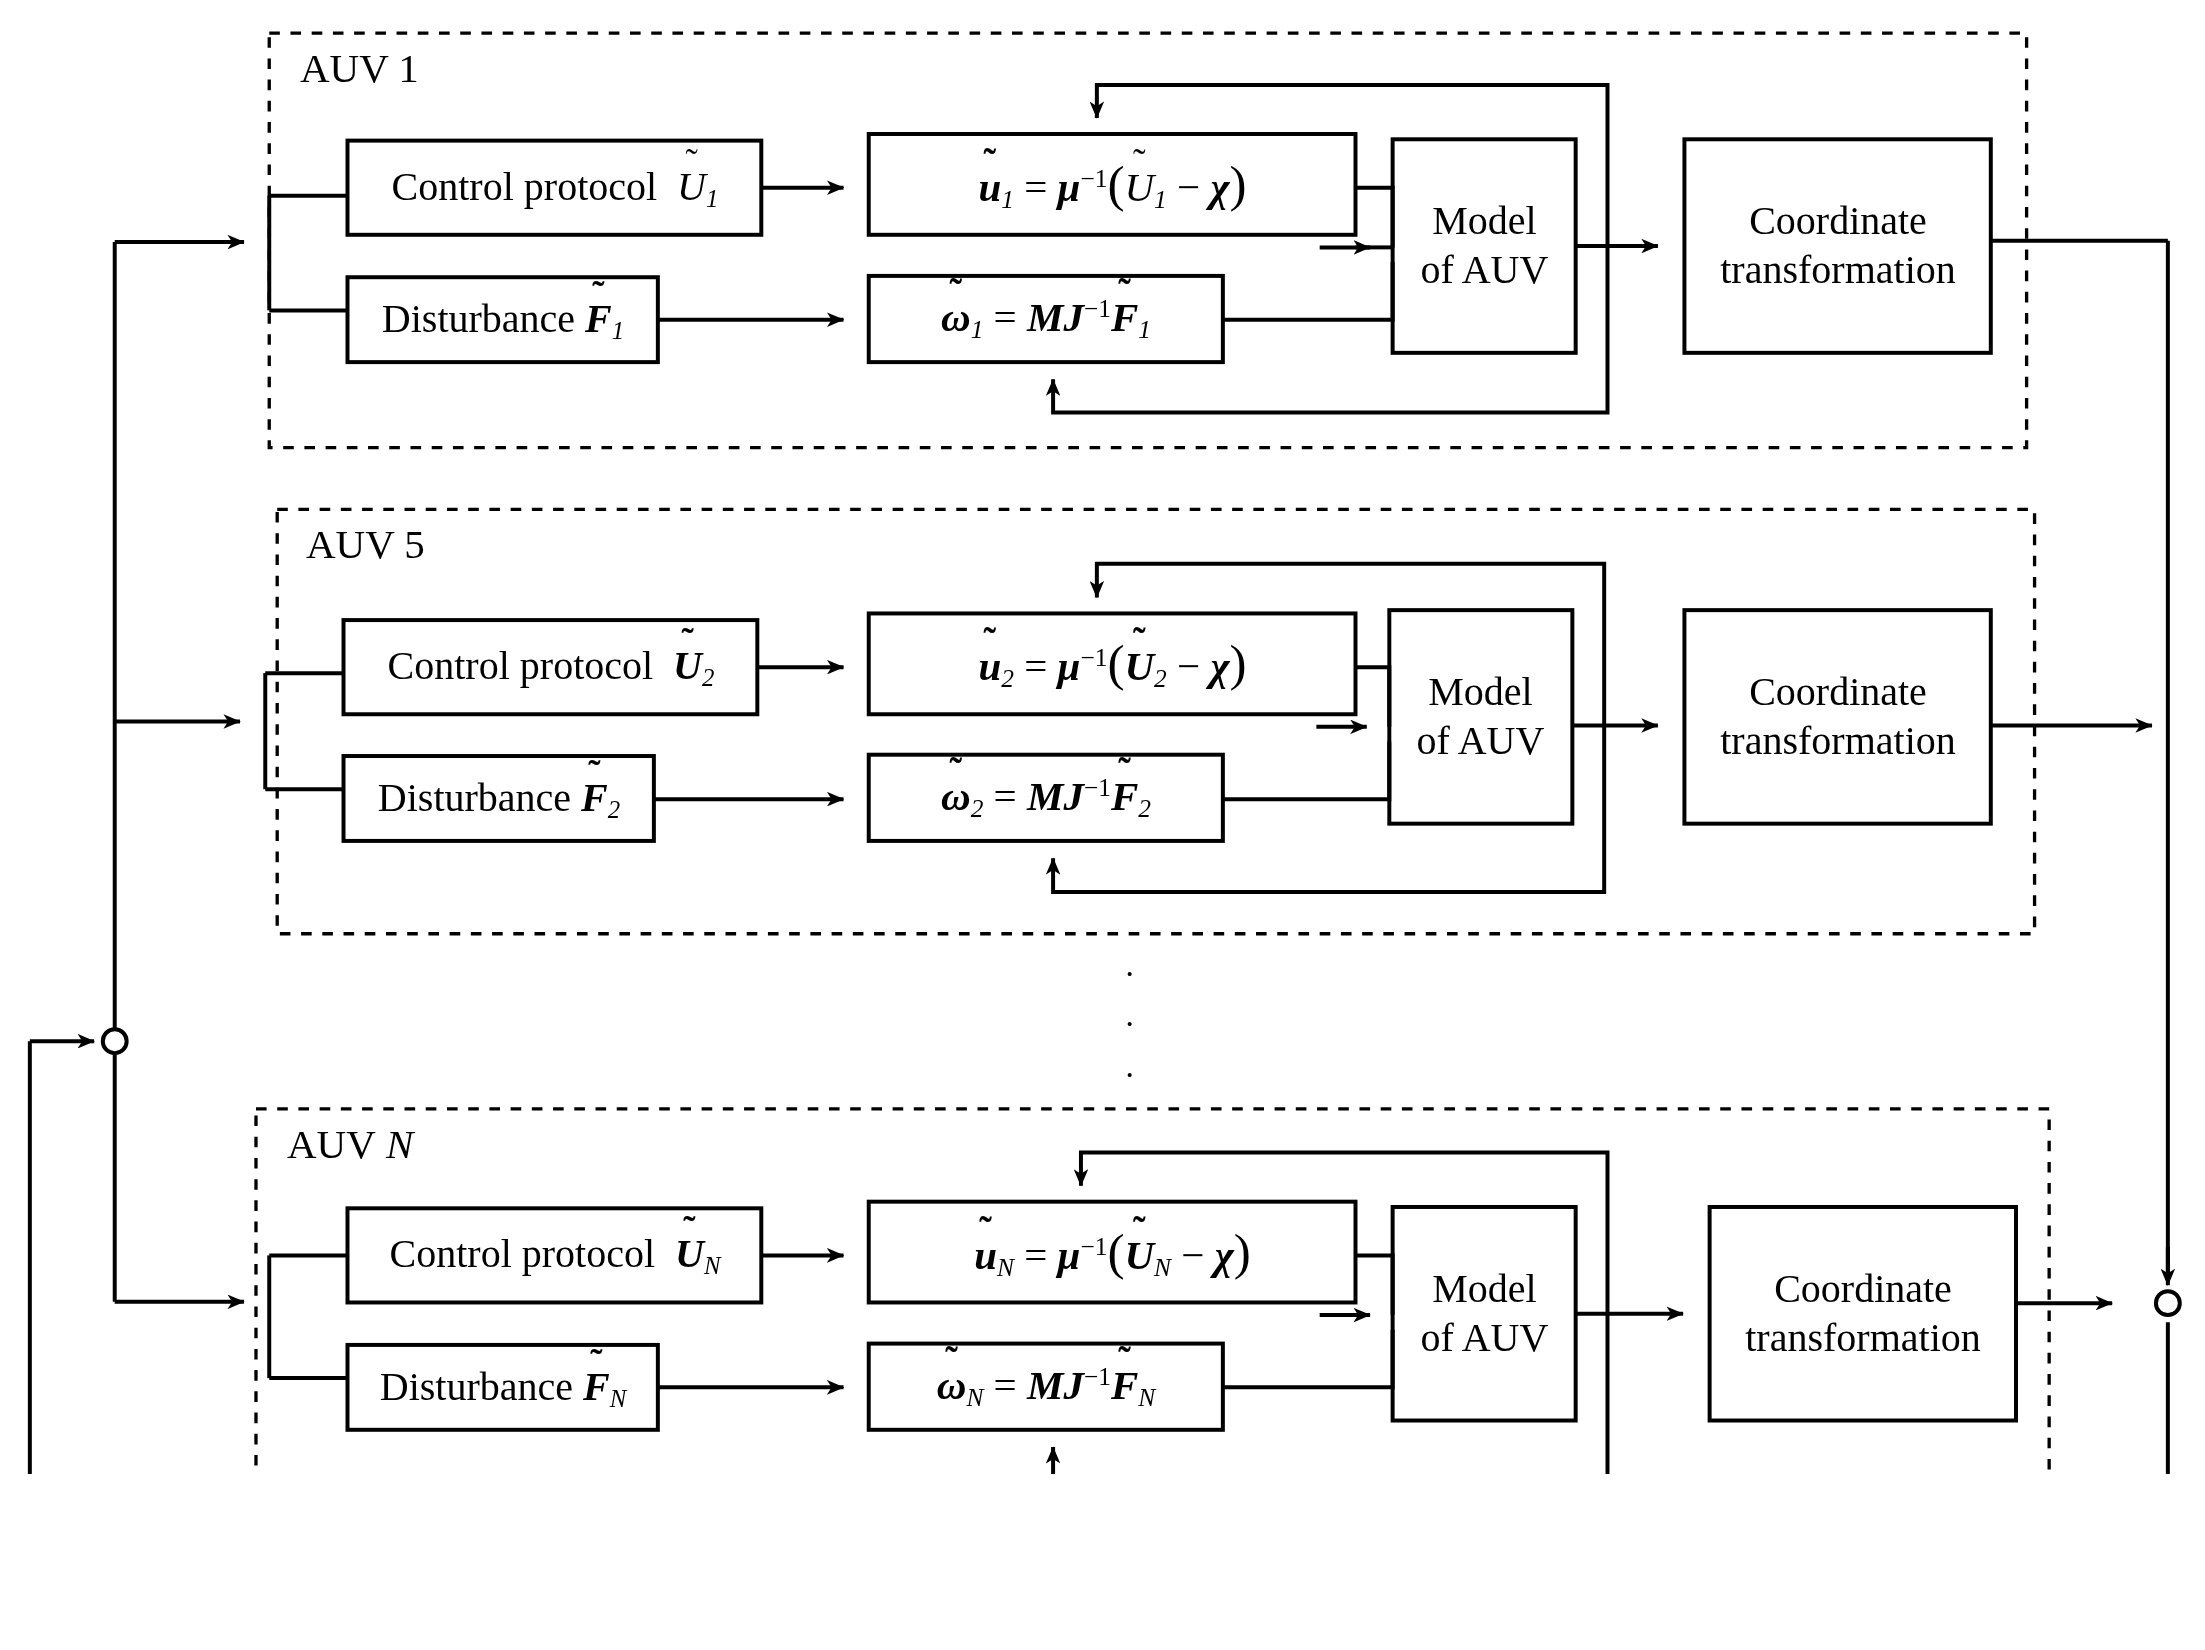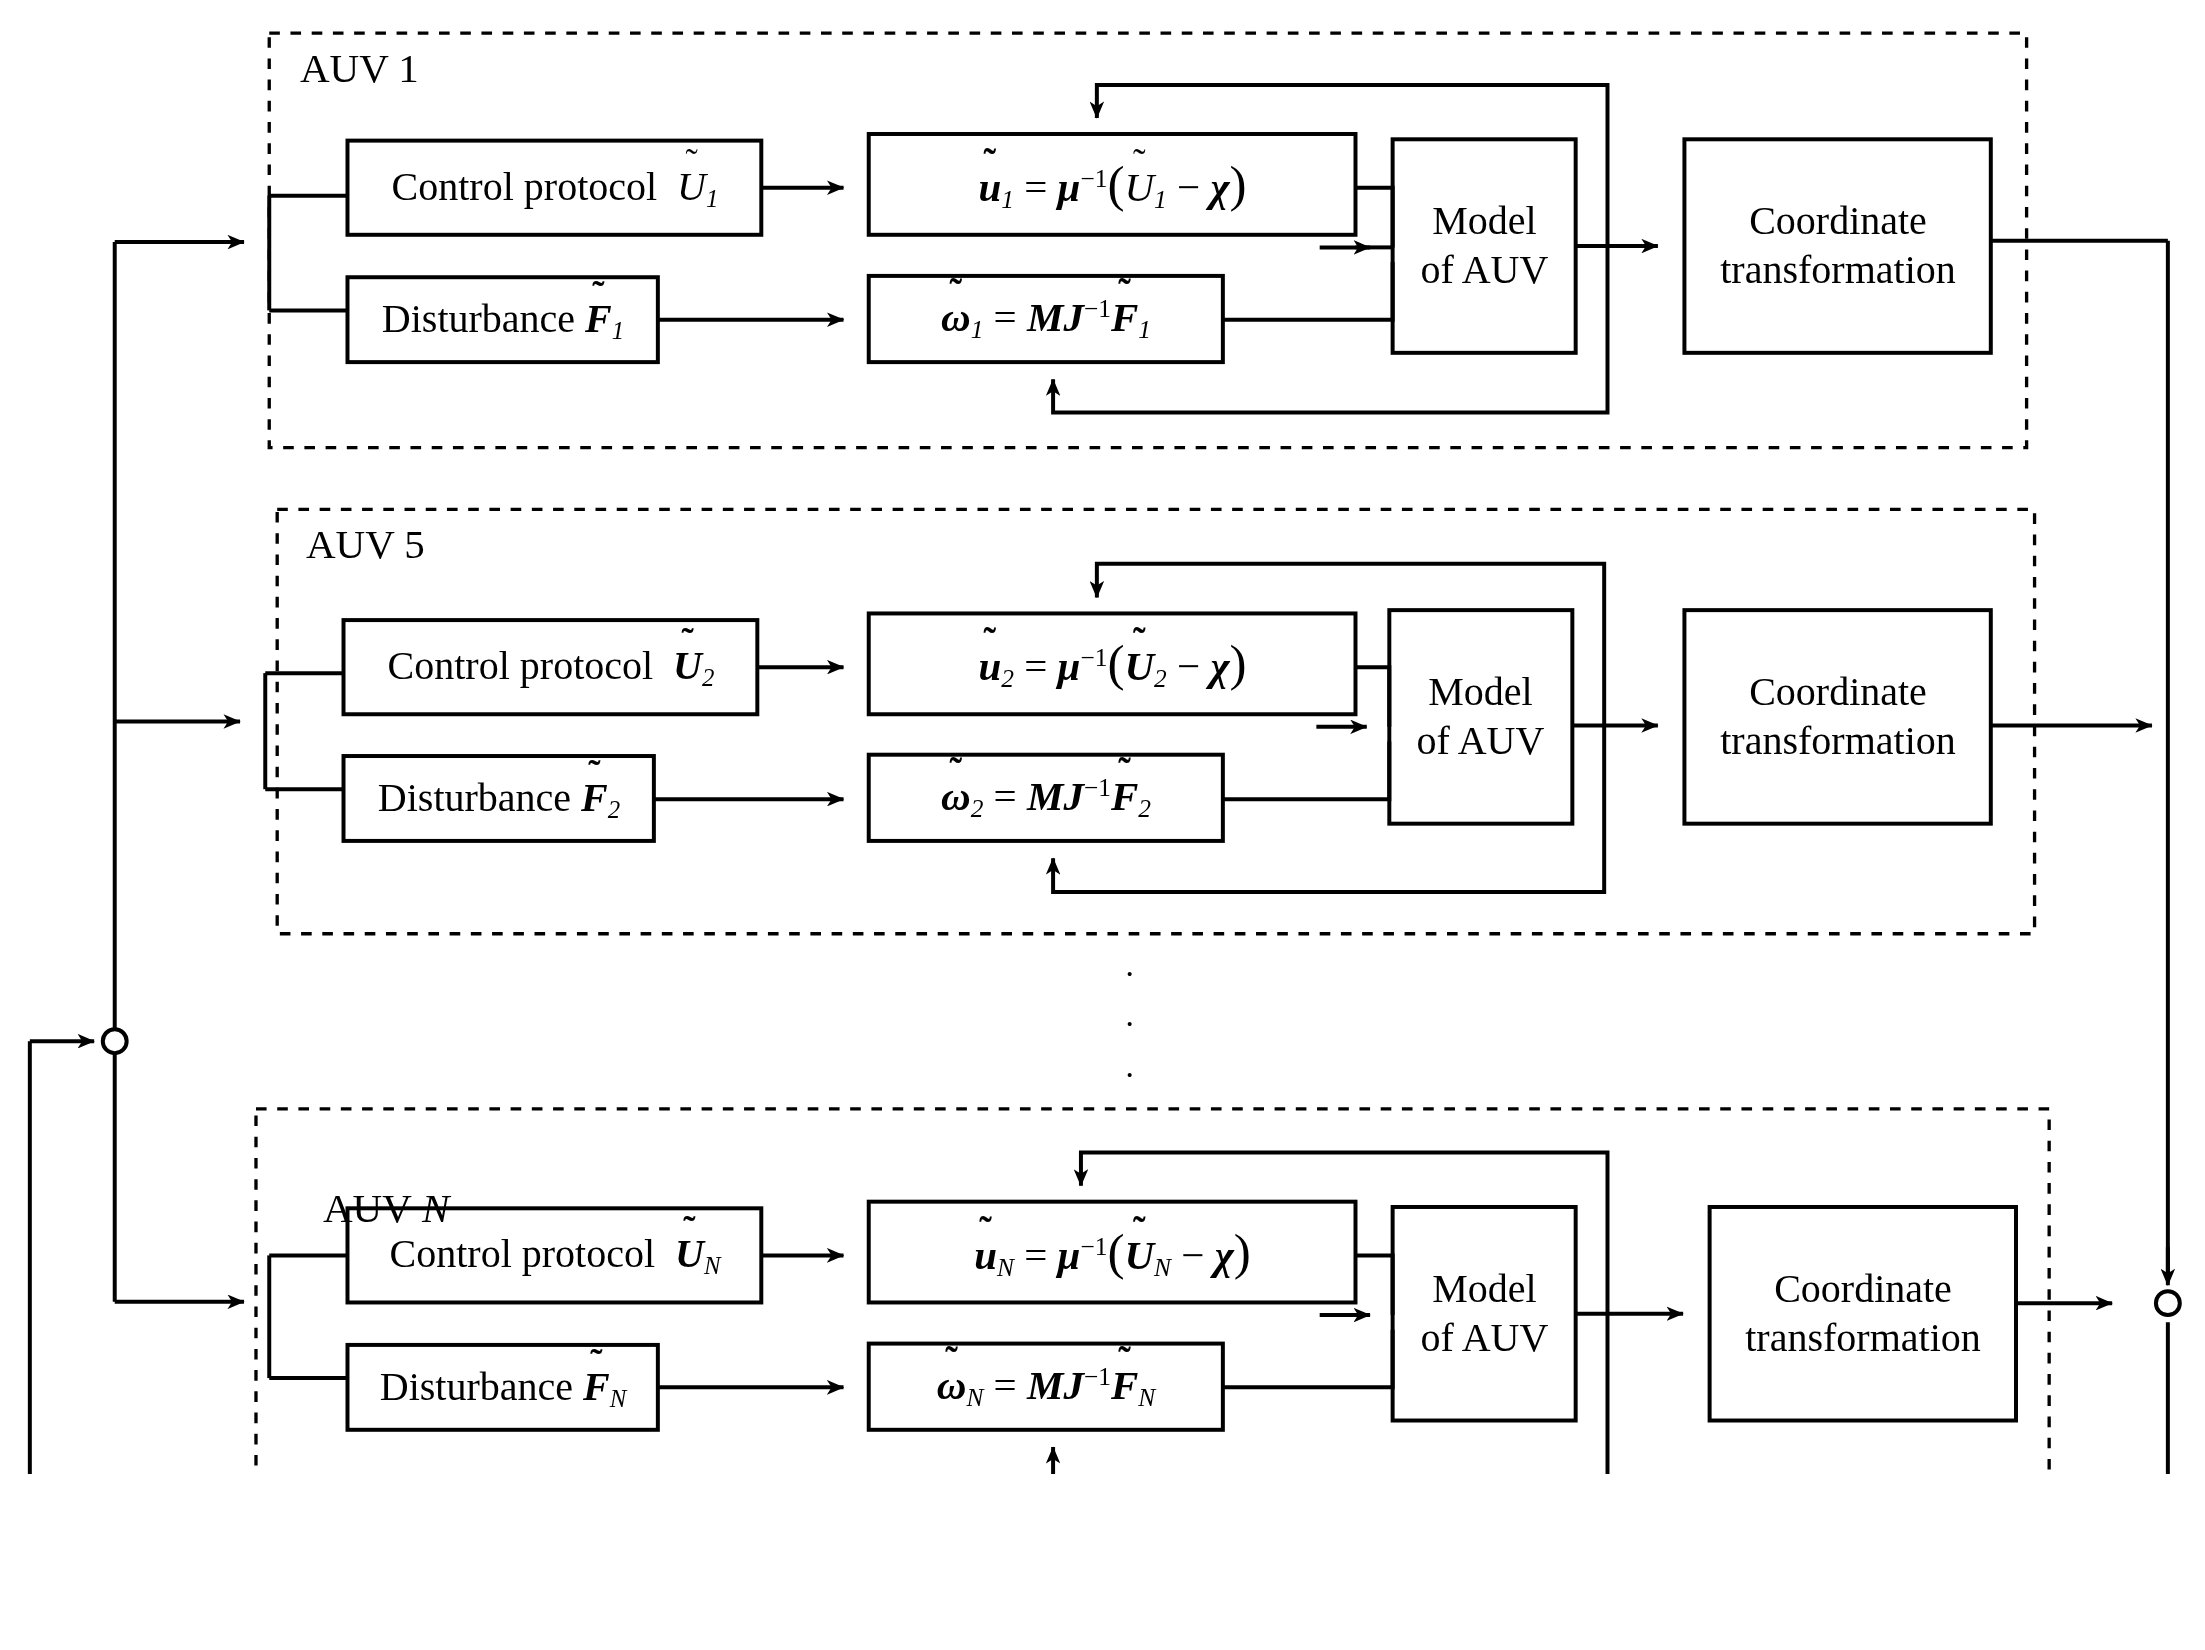--- a/index.html
+++ b/index.html
@@ -123,21 +123,21 @@
     <circle cx="3269" cy="1965" r="18" fill="#ffffff" stroke="#000" stroke-width="6"></circle>
   </g>
 </svg>
 
 <div class="lbl grp-title" style="left:300px;top:48px;">
   <span>AUV 1</span>
 </div>
 <div class="lbl grp-title" style="left:306px;top:524px;">
   <span>AUV 5</span>
 </div>
-<div class="lbl grp-title" style="left:287px;top:1188px;margin-left:36px;">
+<div class="lbl grp-title" style="left:287px;top:1124px;">
   AUV&nbsp;<span class="ital">N</span>
 </div>
 
 <div class="ctr box-txt" style="left:348px;top:141px;width:414px;height:94px;">
   <span><span>Control protocol</span>&nbsp;&nbsp;<span class="tl ital"><span class="tilde">˜</span>U</span><span class="sub">1</span></span>
 </div>
 <div class="ctr box-txt" style="left:348px;top:277px;width:310px;height:85px;">
   <span><span>Disturbance</span>&nbsp;<span class="tl bital"><span class="tilde">˜</span>F</span><span class="sub">1</span></span>
 </div>
 <div class="ctr mtxt" style="left:869px;top:134px;width:487px;height:101px;">

